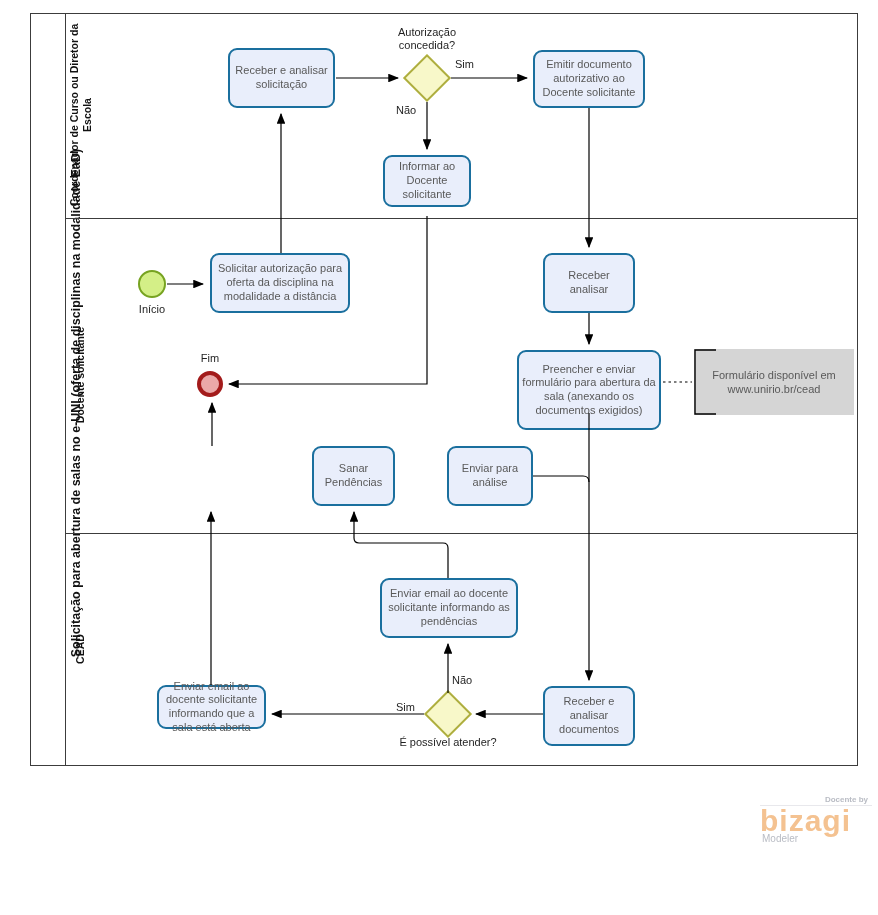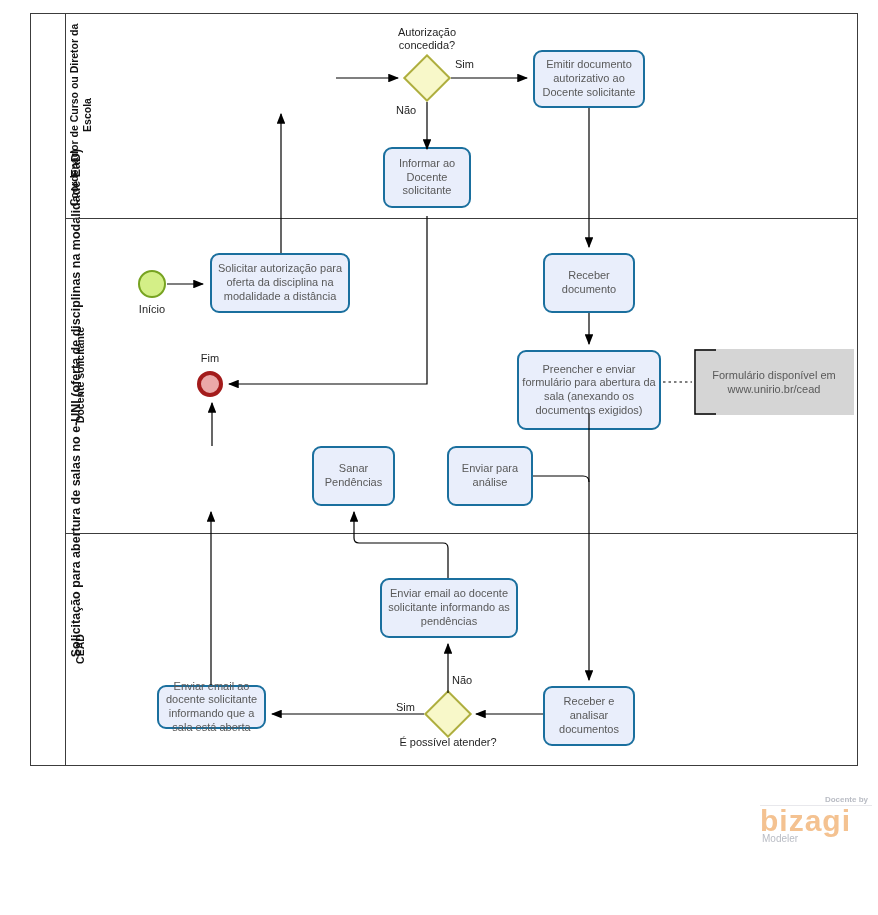--- a/index.html
+++ b/index.html
@@ -38,32 +38,33 @@
   <div class="pool-title-strip">
     <div class="pool-title">Solicitação para abertura de salas no e-UNI (oferta de disciplinas na modalidade EaD)</div>
   </div>
   <div class="lane-divider" style="top:218px;"></div>
   <div class="lane-divider" style="top:533px;"></div>
 
   <div class="lane-label" style="left:-19px;top:102px;width:200px;height:26px;">Coordenador de Curso ou Diretor da Escola</div>
   <div class="lane-label" style="left:-69px;top:368px;width:300px;height:14px;">Docente  solicitante</div>
   <div class="lane-label" style="left:-29px;top:642px;width:220px;height:14px;">CEAD</div>
 
+  <div class="task" style="left:228px;top:48px;width:107px;height:60px;">Receber  e analisar solicitação</div>
   <div class="task" style="left:533px;top:50px;width:112px;height:58px;">Emitir documento autorizativo ao Docente solicitante</div>
-  <div class="task" style="left:383px;top:147px;width:88px;height:61px;">Informar ao Docente solicitante</div>
+  <div class="task" style="left:383px;top:155px;width:88px;height:52px;">Informar ao Docente solicitante</div>
 
   <div class="gateway" style="left:410px;top:61px;"></div>
   <div class="lbl center" style="left:377px;top:26px;width:100px;">Autorização concedida?</div>
   <div class="lbl" style="left:455px;top:58px;">Sim</div>
   <div class="lbl" style="left:396px;top:104px;">Não</div>
 
   <div class="event start" style="left:138px;top:270px;"></div>
   <div class="lbl center" style="left:132px;top:303px;width:40px;">Início</div>
   <div class="task" style="left:210px;top:253px;width:140px;height:60px;">Solicitar autorização para oferta da disciplina na modalidade a distância</div>
-  <div class="task" style="left:543px;top:253px;width:92px;height:60px;">Receber documento</div>
+  <div class="task" style="left:543px;top:253px;width:92px;height:60px;">Receber analisar</div>
   <div class="task" style="left:517px;top:350px;width:144px;height:80px;">Preencher e enviar formulário para abertura da sala (anexando os documentos exigidos)</div>
   <div class="annotation">Formulário disponível em www.unirio.br/cead</div>
   <div class="event end" style="left:197px;top:371px;"></div>
   <div class="lbl center" style="left:190px;top:352px;width:40px;">Fim</div>
   <div class="task" style="left:312px;top:446px;width:83px;height:60px;">Sanar Pendências</div>
   <div class="task" style="left:447px;top:446px;width:86px;height:60px;">Enviar para análise</div>
 
   <div class="task" style="left:380px;top:578px;width:138px;height:60px;">Enviar email ao docente solicitante informando as pendências</div>
   <div class="task" style="left:157px;top:685px;width:109px;height:44px;">Enviar email ao docente solicitante informando que a sala está aberta</div>
   <div class="task" style="left:543px;top:686px;width:92px;height:60px;">Receber e analisar documentos</div>

